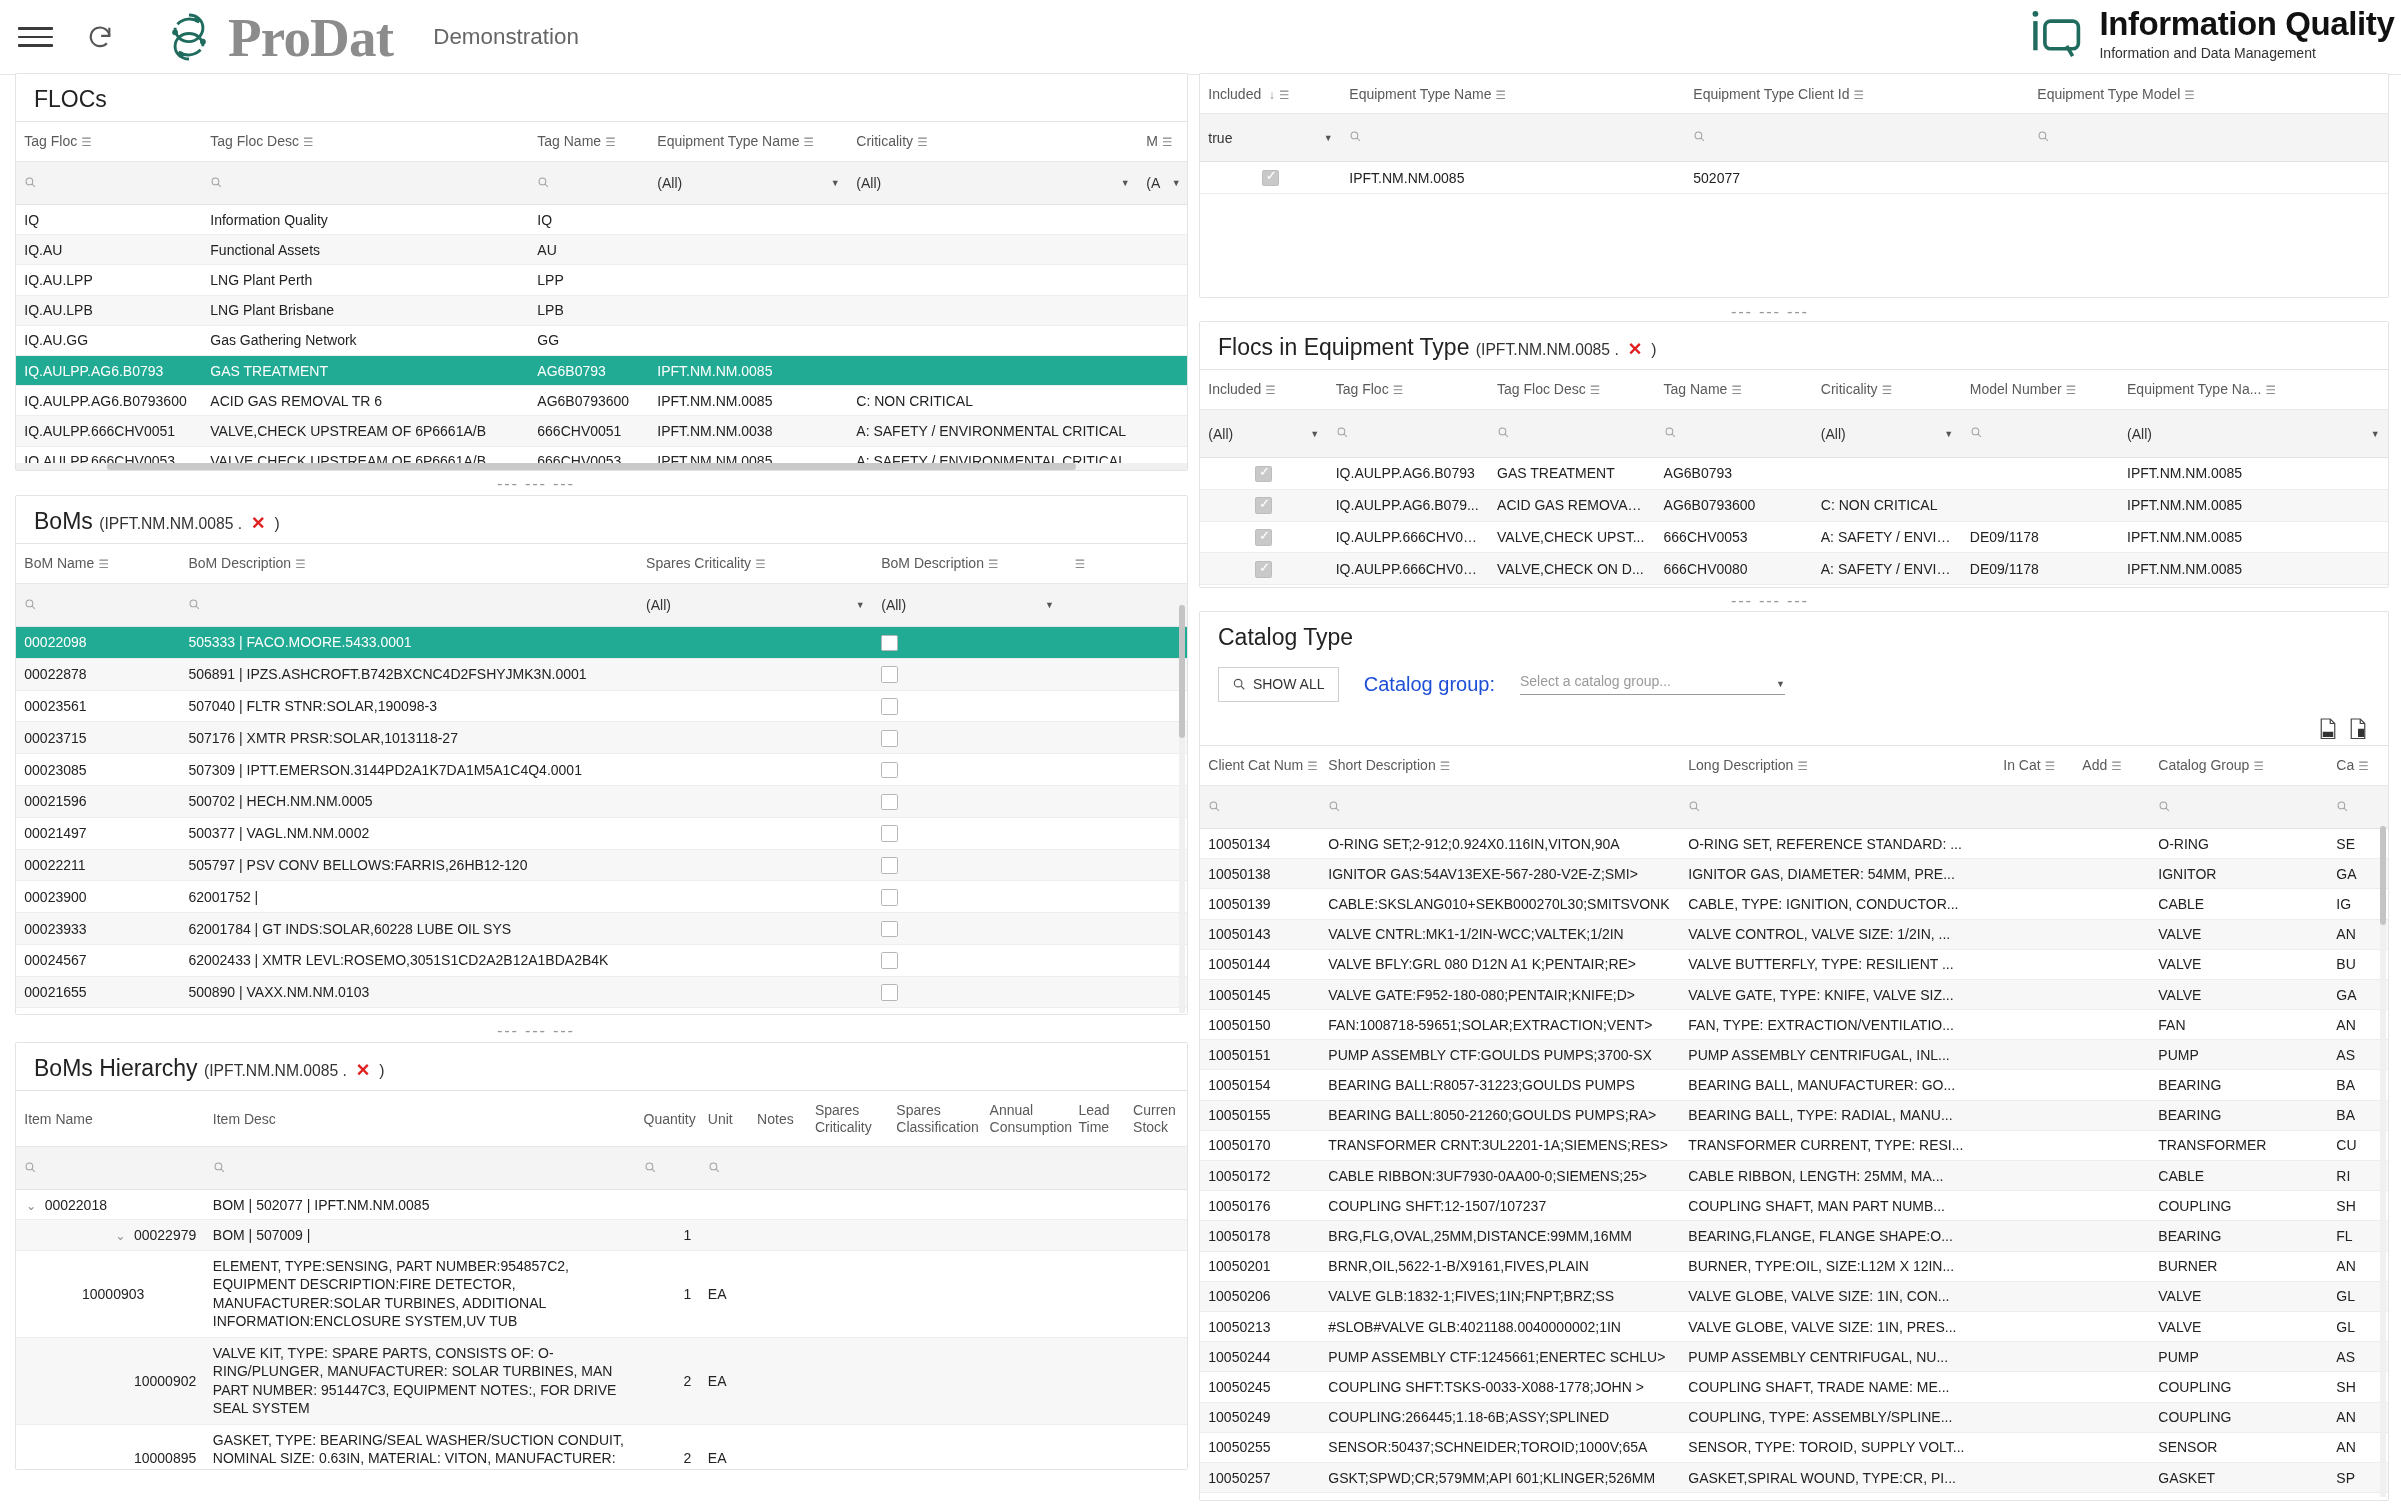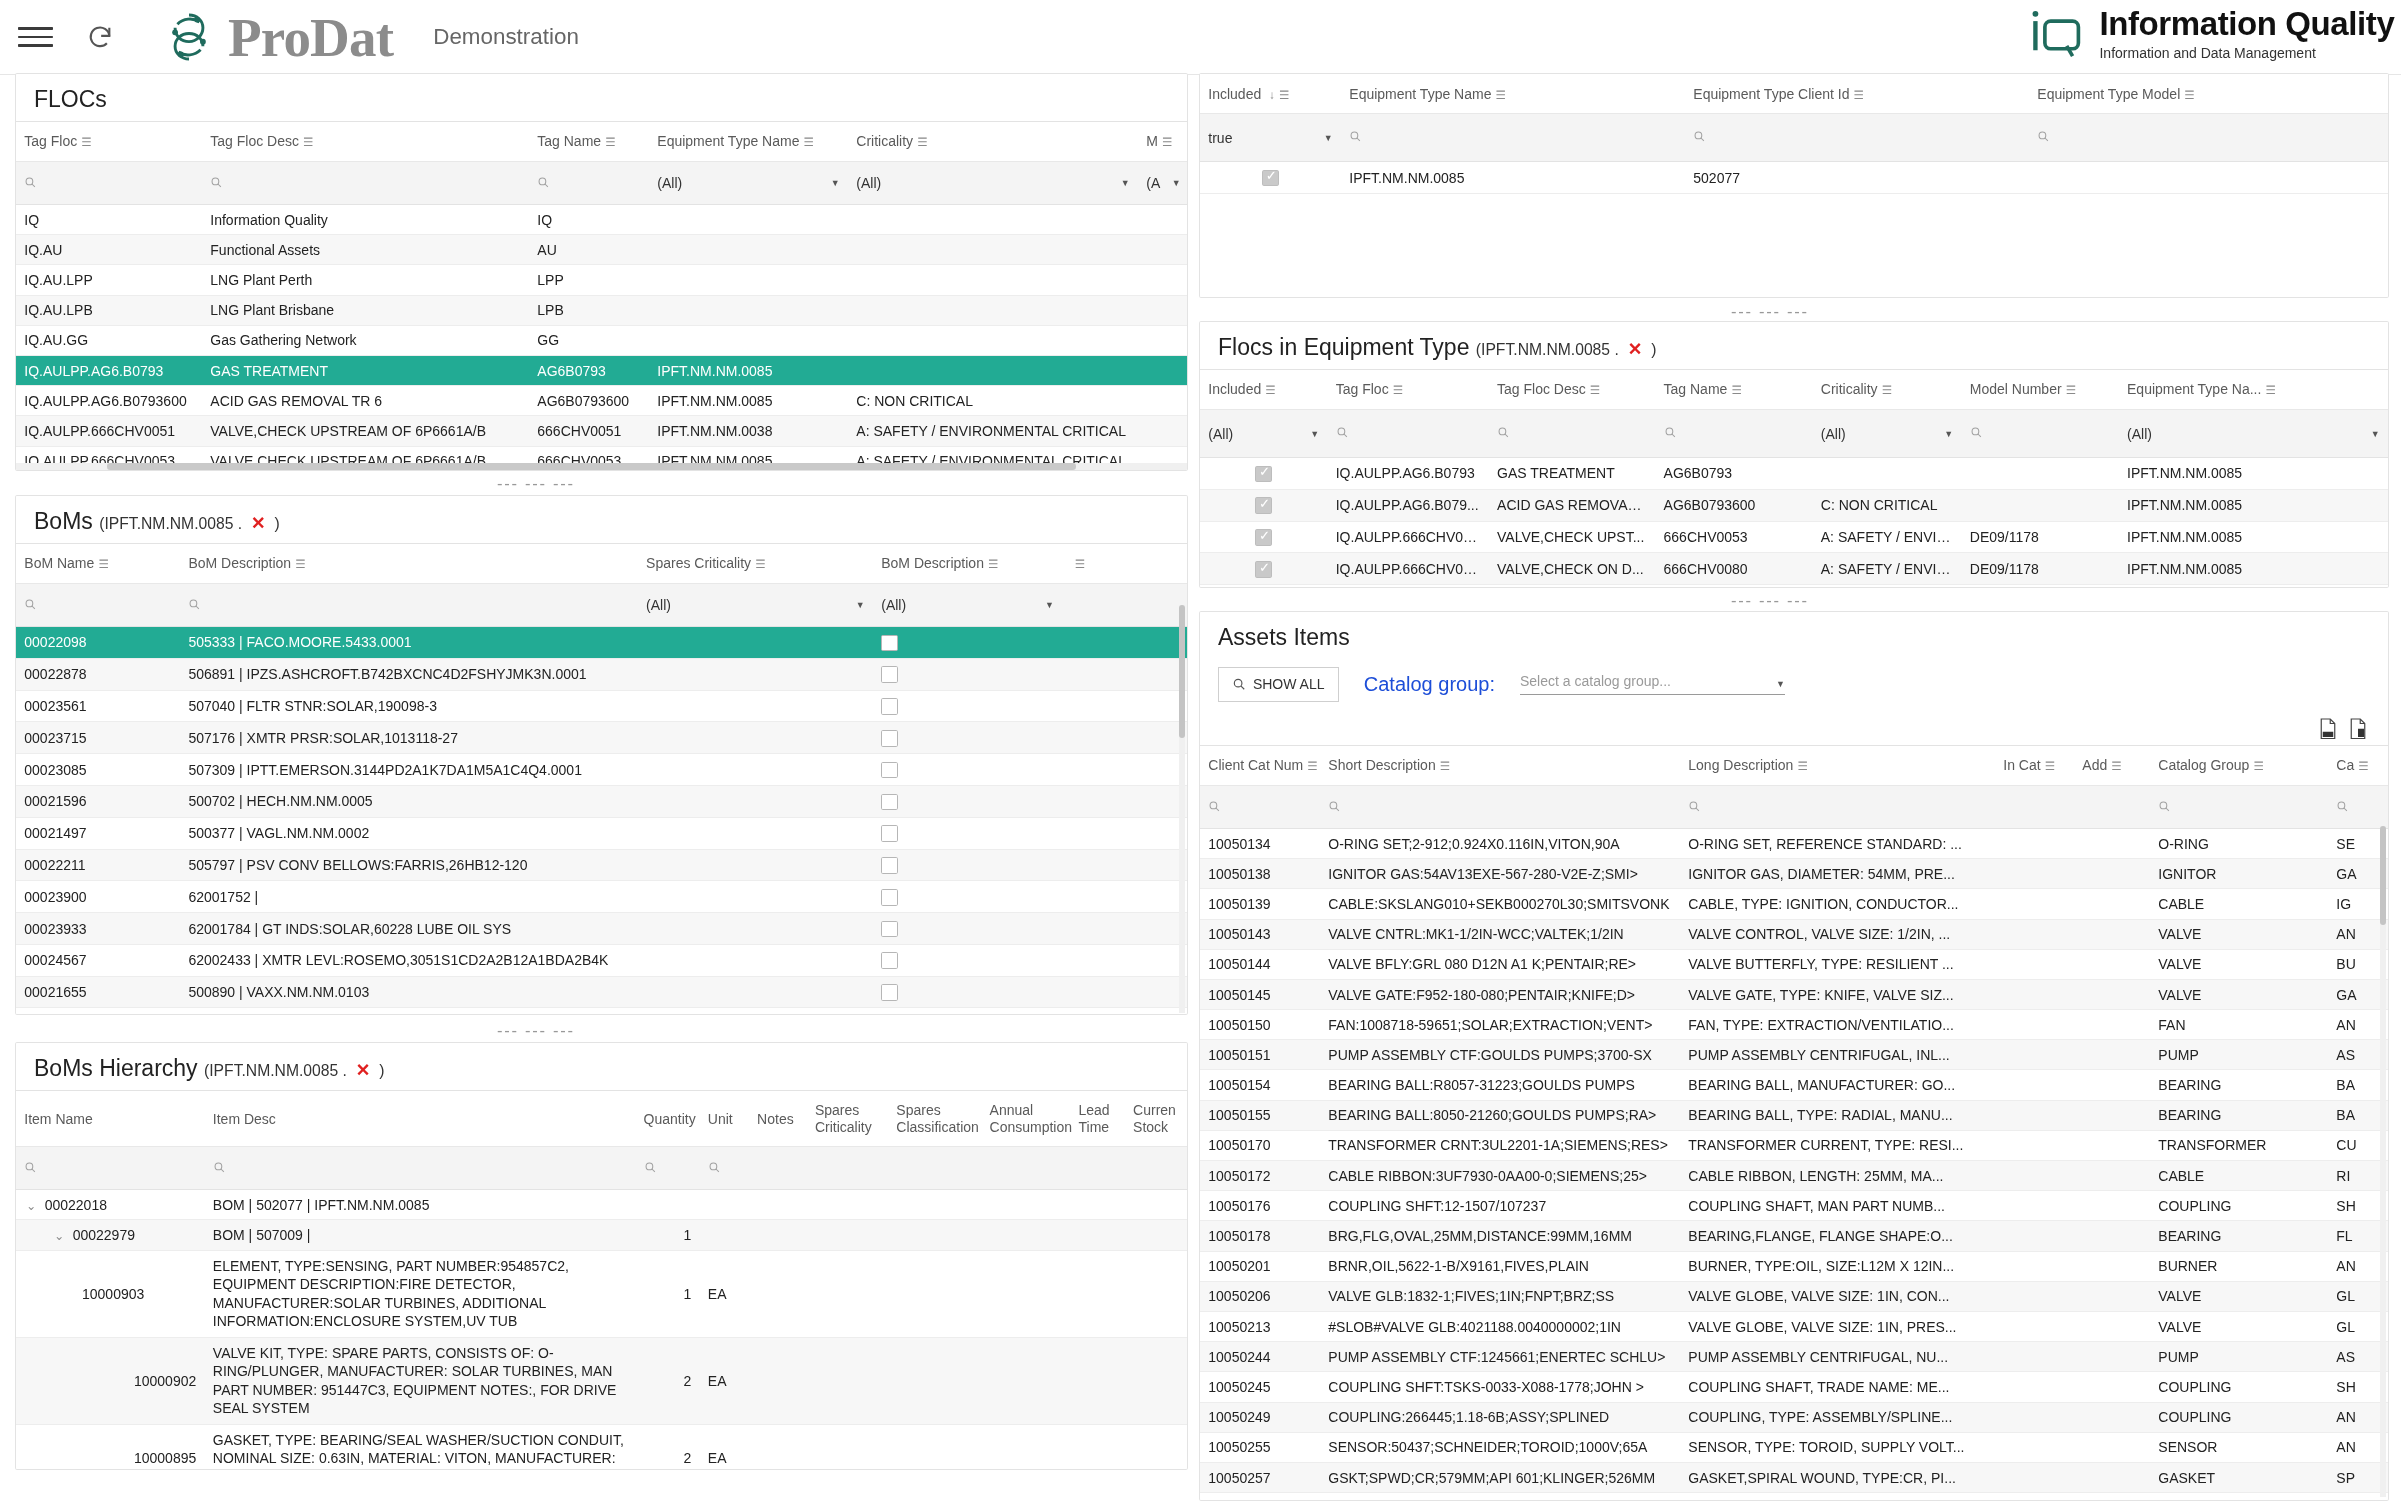--- a/index.html
+++ b/index.html
@@ -506,21 +506,21 @@
           <td style="text-align: right;"></td>
           <td></td>
           <td></td>
           <td></td>
           <td></td>
           <td></td>
           <td></td>
           <td></td>
         </tr>
         <tr class="alt">
-          <td style="padding-left: 38px;"><span class="tree-caret">⌄</span><span>00022979</span></td>
+          <td style="padding-left: 38px; text-align: right;"><span class="tree-caret">⌄</span><span>00022979</span></td>
           <td class="">BOM | 507009 |</td>
           <td style="text-align: right;">1</td>
           <td></td>
           <td></td>
           <td></td>
           <td></td>
           <td></td>
           <td></td>
           <td></td>
         </tr>
@@ -725,21 +725,21 @@
           <td>DE09/1178</td>
           <td>IPFT.NM.NM.0085</td>
         </tr>
       </tbody>
   </table>
 </div>
 <div class="divider-dashes" style="left:1731px; top:591px;">--- --- ---</div>
 
 <div class="panel" id="cat-panel" style="left:1199px; top:611px; width:1190px; height:890px;">
   <div class="panel-title">
-    <span>Assets Items</span>
+    <span>Catalog Type</span>
   </div>
 
   <div style="display:flex; align-items:center; gap:25px; padding:8.3px 0 0 18px;">
     <div class="show-all-btn">
       <svg width="14" height="14" viewBox="0 0 24 24" fill="none" stroke="#555" stroke-width="2">
         <circle cx="10.5" cy="10.5" r="6.5"></circle>
           <path d="M15.5 15.5L21 21"></path>
       </svg>
       <span>SHOW ALL</span>
     </div>

